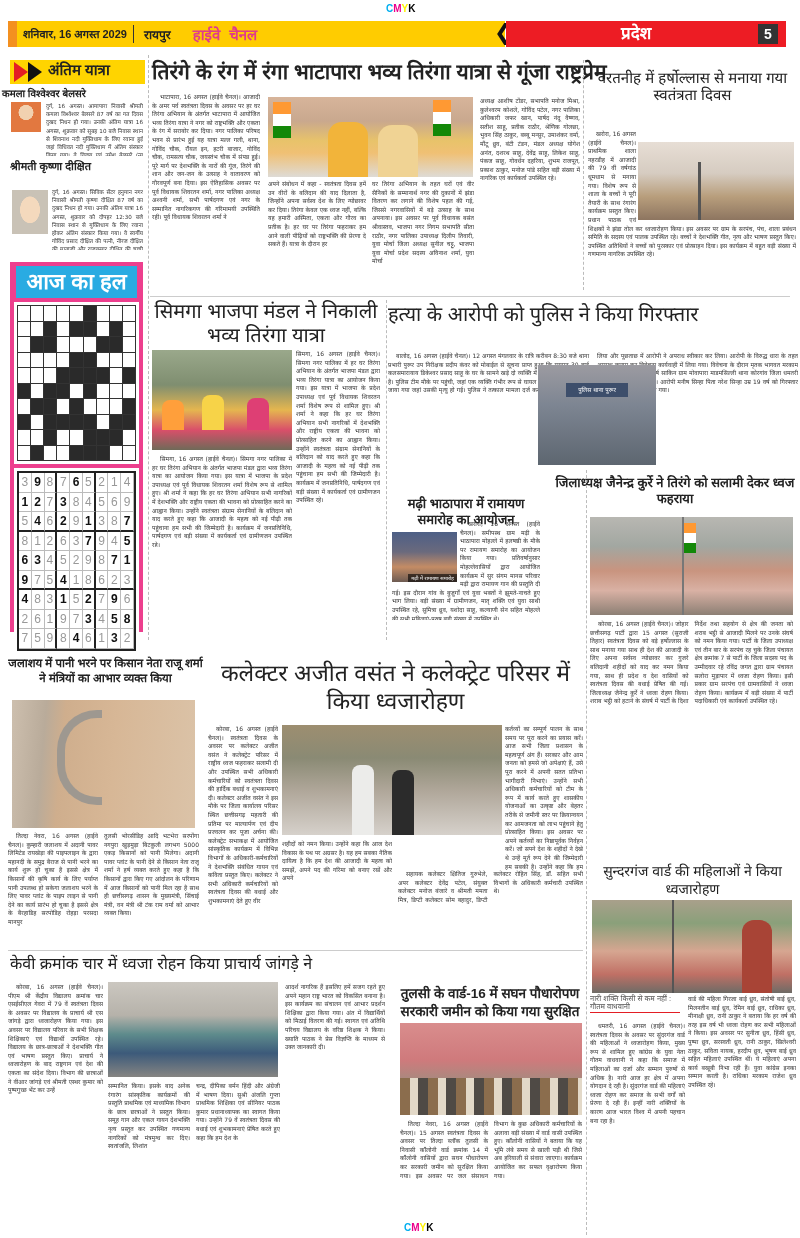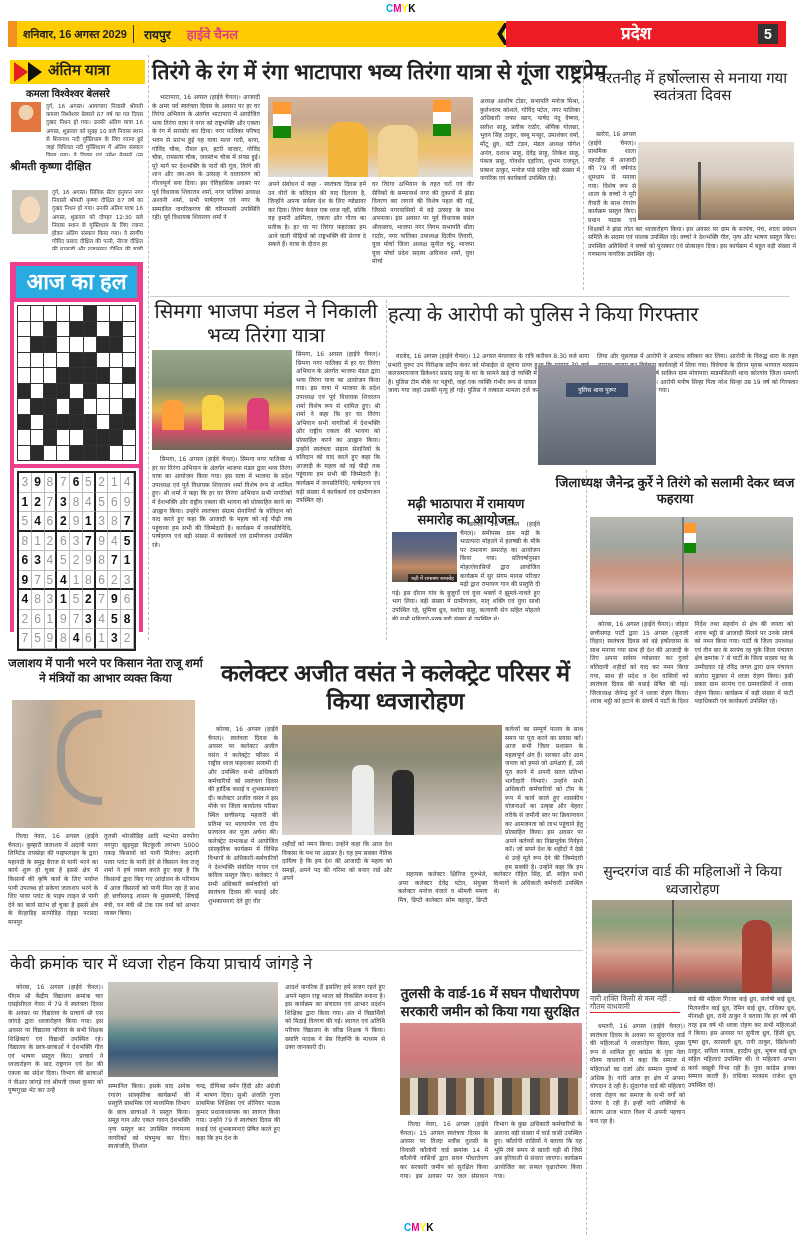--- a/index.html
+++ b/index.html
@@ -3,21 +3,21 @@
 <meta charset="utf-8">
 <style>
 *{box-sizing:border-box;margin:0;padding:0}
 body{width:800px;height:1238px;background:#fff;font-family:"DejaVu Sans",sans-serif;color:#222;position:relative;overflow:hidden}
 .abs{position:absolute}
 .cmyk{font-family:"Liberation Sans",sans-serif;font-weight:bold;font-size:10px;letter-spacing:0}
 .cmyk .c{color:#00aeef}.cmyk .m{color:#ec008c}.cmyk .y{color:#fff200}.cmyk .k{color:#000}
 .header{left:8px;top:21px;width:497px;height:26px;background:#ffcc00;border-left:9px solid #f39020;display:flex;align-items:center}
 .hdr-date{font-size:11px;font-weight:bold;color:#222;padding-left:6px;padding-right:6px;border-right:1px solid #333;line-height:18px;font-family:"Liberation Sans",sans-serif}
 .hdr-city{font-size:12px;font-weight:bold;color:#222;margin-left:10px;font-family:"Liberation Sans",sans-serif}
-.hdr-brand{font-size:13px;font-weight:bold;color:#e03c8a;margin-left:16px;font-family:Liberation Serif, serif}
+.hdr-brand{font-size:15px;font-weight:bold;color:#e03c8a;margin-left:22px;font-family:Liberation Mono, monospace}
 .sec{left:381px;top:21px;width:424px;height:26px}
 .sec-red{position:absolute;left:125px;top:0;width:280px;height:26px;background:#ed1c24}
 .sec-chev{position:absolute;left:113px;top:1px;width:16px;height:24px;font-size:22px;line-height:22px;font-weight:bold;color:#111}
 .sec-title{position:absolute;left:240px;top:0;font-size:17px;font-weight:bold;color:#fff;line-height:26px;font-family:"Liberation Sans",sans-serif}
 .sec-pg{position:absolute;left:377px;top:3px;width:20px;height:20px;background:#333;color:#fff;font-size:14px;font-weight:bold;text-align:center;line-height:20px;font-family:"Liberation Sans",sans-serif}
 .txt{font-size:6px;line-height:8.6px;color:#333;text-align:justify;overflow:hidden}
 .txt p{text-indent:8px}
 .hl{font-family:"Liberation Sans",sans-serif;font-weight:bold;color:#222;text-align:center;line-height:1.1}
 .photo{overflow:hidden}
 .vdiv{border-left:1px dashed #bbb}
@@ -47,21 +47,21 @@
   <div class="sec-title">प्रदेश</div>
   <div class="sec-pg">5</div>
 </div>
 
 <div class="abs" style="left:10px;top:60px;width:135px;height:24px">
   <div style="position:absolute;left:0;top:0;width:135px;height:24px;background:#ffd400"></div>
   <div style="position:absolute;left:4px;top:2px;width:0;height:0;border-top:10px solid transparent;border-bottom:10px solid transparent;border-left:14px solid #e31e24"></div>
   <div style="position:absolute;left:18px;top:2px;width:0;height:0;border-top:10px solid transparent;border-bottom:10px solid transparent;border-left:14px solid #111"></div>
   <div class="hl" style="position:absolute;left:38px;top:2px;font-size:15px;text-align:left">अंतिम यात्रा</div>
 </div>
-<div class="abs hl" style="left:26px;top:88px;width:130px;font-size:10px;text-align:left">कमला विश्वेश्वर बेलसरे</div>
+<div class="abs hl" style="left:2px;top:88px;width:130px;font-size:10px;text-align:left">कमला विश्वेश्वर बेलसरे</div>
 <div class="abs photo" style="left:11px;top:102px;width:30px;height:30px;background:radial-gradient(circle at 50% 35%,#f1d1b0 0 30%,#e27840 31% 100%)"></div>
 <div class="abs txt" style="left:10px;top:102px;width:133px;height:54px;font-size:5.6px;line-height:8.2px;padding-left:36px">
   <p style="text-indent:0">दुर्ग, 16 अगस्त। आमापारा निवासी श्रीमती कमला विश्वेश्वर बेलसरे 87 वर्ष का गत दिवस दुखद निधन हो गया। उनकी अंतिम यात्रा 16 अगस्त, शुक्रवार को सुबह 10 बजे निवास स्थान से शिवनाथ नदी मुक्तिधाम के लिए रवाना हुई जहां विधिवत नदी मुक्तिधाम में अंतिम संस्कार किया गया। वे विजय एवं उमेश बेलसरे (न्यू कोहिनूर साड़ी वाले) की माताजी थी।</p>
 </div>
 <div class="abs hl" style="left:10px;top:160px;width:130px;font-size:11px;text-align:left">श्रीमती कृष्णा दीक्षित</div>
 <div class="abs photo" style="left:12px;top:190px;width:36px;height:44px;background:radial-gradient(ellipse at 50% 45%,#f4d9bd 0 38%,#c9c2b6 40% 100%)"></div>
 <div class="abs txt" style="left:10px;top:188px;width:133px;height:62px;font-size:5.6px;line-height:8.2px">
   <p style="text-indent:0;padding-left:42px">दुर्ग, 16 अगस्त। सिविक सेंटर हनुमान नगर निवासी श्रीमती कृष्णा दीक्षित 87 वर्ष का दुखद निधन हो गया। उनकी अंतिम यात्रा 16 अगस्त, शुक्रवार को दोपहर 12:30 बजे निवास स्थान से मुक्तिधाम के लिए रवाना होकर अंतिम संस्कार किया गया। वे स्वर्गीय गोविंद प्रसाद दीक्षित की पत्नी, नीरज दीक्षित की माताजी और राजकुमार दीक्षित की चाची थी।</p>
 </div>
 
@@ -326,21 +326,21 @@
 <div class="abs photo" style="left:12px;top:700px;width:183px;height:128px;background:linear-gradient(95deg,#cdbfae 0%,#b9ab9a 18%,#cfae8d 28%,#d7b796 55%,#dbc3a8 100%)">
   <div style="position:absolute;left:45px;top:10px;width:45px;height:95px;border:8px solid #9e9890;border-right:none;border-radius:40px 0 0 40px"></div>
 </div>
 <div class="abs txt" style="left:8px;top:832px;width:90px;height:112px">
     <p>तिल्दा नेवरा, 16 अगस्त (हाईवे चैनल)। कुम्हारी जलाशय में अदानी पावर लिमिटेड रायखेड़ा की पाइपलाइन के द्वारा महानदी के समुद्र बैराज से पानी भरने का कार्य शुरू हो चुका है इससे क्षेत्र में किसानों की कृषि कार्य के लिए पर्याप्त पानी उपलब्ध हो सकेगा जलाशय भरने के लिए पावर प्लांट के पाइप लाइन से पानी देने का कार्य प्रारंभ हो चुका है इससे क्षेत्र के बैरहाडिह सरपोडिह रोहड़ा परसदा मानपुर</p>
   </div>
 <div class="abs txt" style="left:104px;top:832px;width:95px;height:112px">
     <p style="text-indent:0">तुलसी भोरसीडिह आदि भटभेरा सरपोंगा नगपुरा खुड़मुड़ा बिटकुली लगभग 5000 एकड़ किसानों को पानी मिलेगा। अदानी पावर प्लांट के पानी देने से किसान नेता राजू शर्मा ने हर्ष व्यक्त करते हुए कहा है कि किसानों द्वारा किए गए आंदोलन के परिणाम में आज किसानों को पानी मिल रहा है साथ ही छत्तीसगढ़ शासन के मुख्यमंत्री, सिंचाई मंत्री, वन मंत्री श्री टंक राम वर्मा को आभार व्यक्त किया।</p>
   </div>
 
-<div class="abs hl" style="left:208px;top:660px;width:375px;font-size:23px;font-weight:bold;line-height:1.2">कलेक्टर अजीत वसंत ने कलेक्ट्रेट परिसर में किया ध्वजारोहण</div>
+<div class="abs hl" style="left:208px;top:660px;width:375px;font-size:23px;font-weight:normal;line-height:1.2">कलेक्टर अजीत वसंत ने कलेक्ट्रेट परिसर में किया ध्वजारोहण</div>
 <div class="abs photo" style="left:282px;top:725px;width:220px;height:110px;background:linear-gradient(180deg,#9d8e70 0%,#8a8a74 30%,#b0a79a 60%,#d6d1cb 100%)">
   <div style="position:absolute;left:70px;top:40px;width:22px;height:70px;background:#ececea;border-radius:8px 8px 0 0"></div>
   <div style="position:absolute;left:110px;top:45px;width:22px;height:65px;background:#2b2b2b;border-radius:8px 8px 0 0"></div>
 </div>
 <div class="abs txt" style="left:208px;top:725px;width:70px;height:220px">
     <p>कोरबा, 16 अगस्त (हाईवे चैनल)। स्वतंत्रता दिवस के अवसर पर कलेक्टर अजीत वसंत ने कलेक्ट्रेट परिसर में राष्ट्रीय ध्वज फहराकर सलामी दी और उपस्थित सभी अधिकारी कर्मचारियों को स्वतंत्रता दिवस की हार्दिक बधाई व शुभकामनाएं दी। कलेक्टर अजीत वसंत ने इस मौके पर जिला कार्यालय परिसर स्थित छत्तीसगढ़ महतारी की प्रतिमा पर माल्यार्पण एवं दीप प्रज्वलन कर पूजा अर्चना की। कलेक्ट्रेट सभाकक्ष में आयोजित सांस्कृतिक कार्यक्रम में विभिन्न विभागों के अधिकारी-कर्मचारियों ने देशभक्ति संबंधित गायन एवं कविता प्रस्तुत किए। कलेक्टर ने सभी अधिकारी कर्मचारियों को स्वतंत्रता दिवस की बधाई और शुभकामनाएं देते हुए वीर</p>
   </div>
 <div class="abs txt" style="left:282px;top:840px;width:110px;height:105px">
     <p style="text-indent:0">शहीदों को नमन किया। उन्होंने कहा कि आज देश विकास के पथ पर अग्रसर है। यह हम सबका नैतिक दायित्व है कि हम देश की आजादी के महत्व को समझें, अपने पद की गरिमा को बनाए रखें और अपने</p>
   </div>

